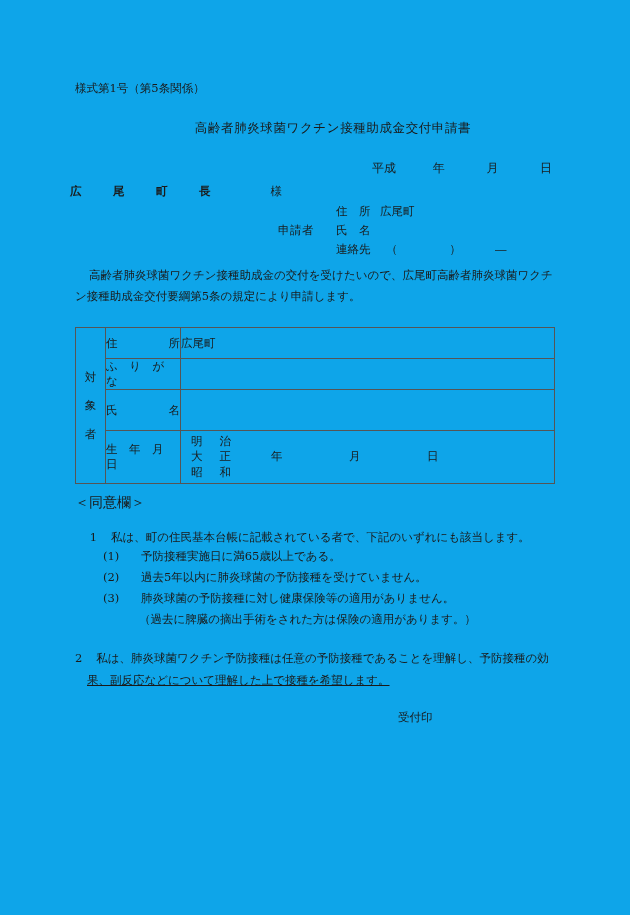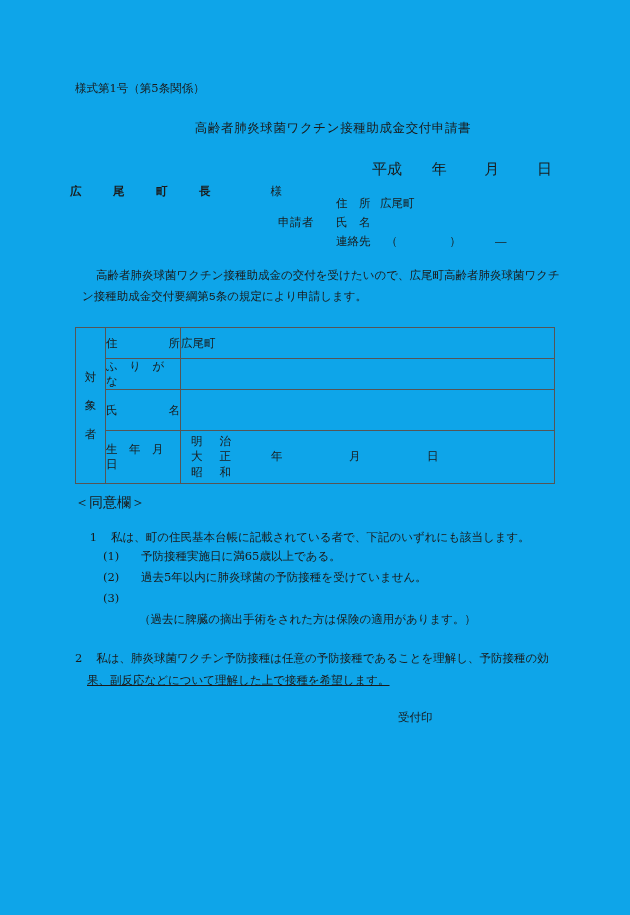--- a/index.html
+++ b/index.html
@@ -34,39 +34,39 @@
     font-size: 12.5px;
     letter-spacing: 0.6px;
     padding-left: 36px;
   }
 
   
   #date-line {
     left: 372px; top: 160px;
     width: 180px;
     display: flex;
-    font-size: 15px;
+    font-size: 12px;
     gap: 20px;
   }
   #date-line .era   { width: 68px; }
   #date-line .unit  { width: 56px; }
   #date-line .unit:last-child { width: auto; }
 
   
   #addressee {
     left: 70px; top: 184px;
     font-size: 11.5px;
     display: flex;
   }
   #addressee .name { letter-spacing: 10px; font-weight: bold; }
   #addressee .hon  { margin-left: 50px; }
 
   
   #applicant {
-    left: 278px; top: 196px;
+    left: 278px; top: 204px;
     font-size: 11.5px;
   }
   #applicant .row {
     display: flex;
     align-items: baseline;
     height: 19px;
   }
   #applicant .who {
     width: 58px;
     letter-spacing: 0.5px;
@@ -75,26 +75,25 @@
     width: 44px;
     display: inline-block;
   }
   #applicant .val { }
   #applicant .tel-open  { margin-left: 6px; }
   #applicant .tel-close { margin-left: 52px; }
   #applicant .tel-dash  { margin-left: 34px; }
 
   
   #body-para {
-    left: 82px; top: 265px;
+    left: 75px; top: 265px;
     width: 483px;
     font-size: 11.5px;
     line-height: 1.85;
     text-indent: 14px;
-    font-family: Liberation Mono, monospace;
   }
 
   
   #target-table {
     left: 75px; top: 327px;
     width: 480px;
     border-collapse: collapse;
     table-layout: fixed;
     font-size: 11.5px;
   }
@@ -299,20 +298,21 @@
     <div class="sub-row">
       <span class="sub-num">(1)</span>
       <span>予防接種実施日に満65歳以上である。</span>
     </div>
     <div class="sub-row">
       <span class="sub-num">(2)</span>
       <span>過去5年以内に肺炎球菌の予防接種を受けていません。</span>
     </div>
     <div class="sub-row">
       <span class="sub-num">(3)</span>
+      <span>肺炎球菌の予防接種に対し健康保険等の適用がありません。</span>
     </div>
     <div class="sub-row">
       <span class="sub-note">（過去に脾臓の摘出手術をされた方は保険の適用があります。）</span>
     </div>
   </div>
 
   <div class="abs" id="consent-2">
     <span class="num">2</span><span>私は、肺炎球菌ワクチン予防接種は任意の予防接種であることを理解し、予防接種の効</span>
     <span class="cont">果、副反応などについて理解した上で接種を希望します。</span>
   </div>

